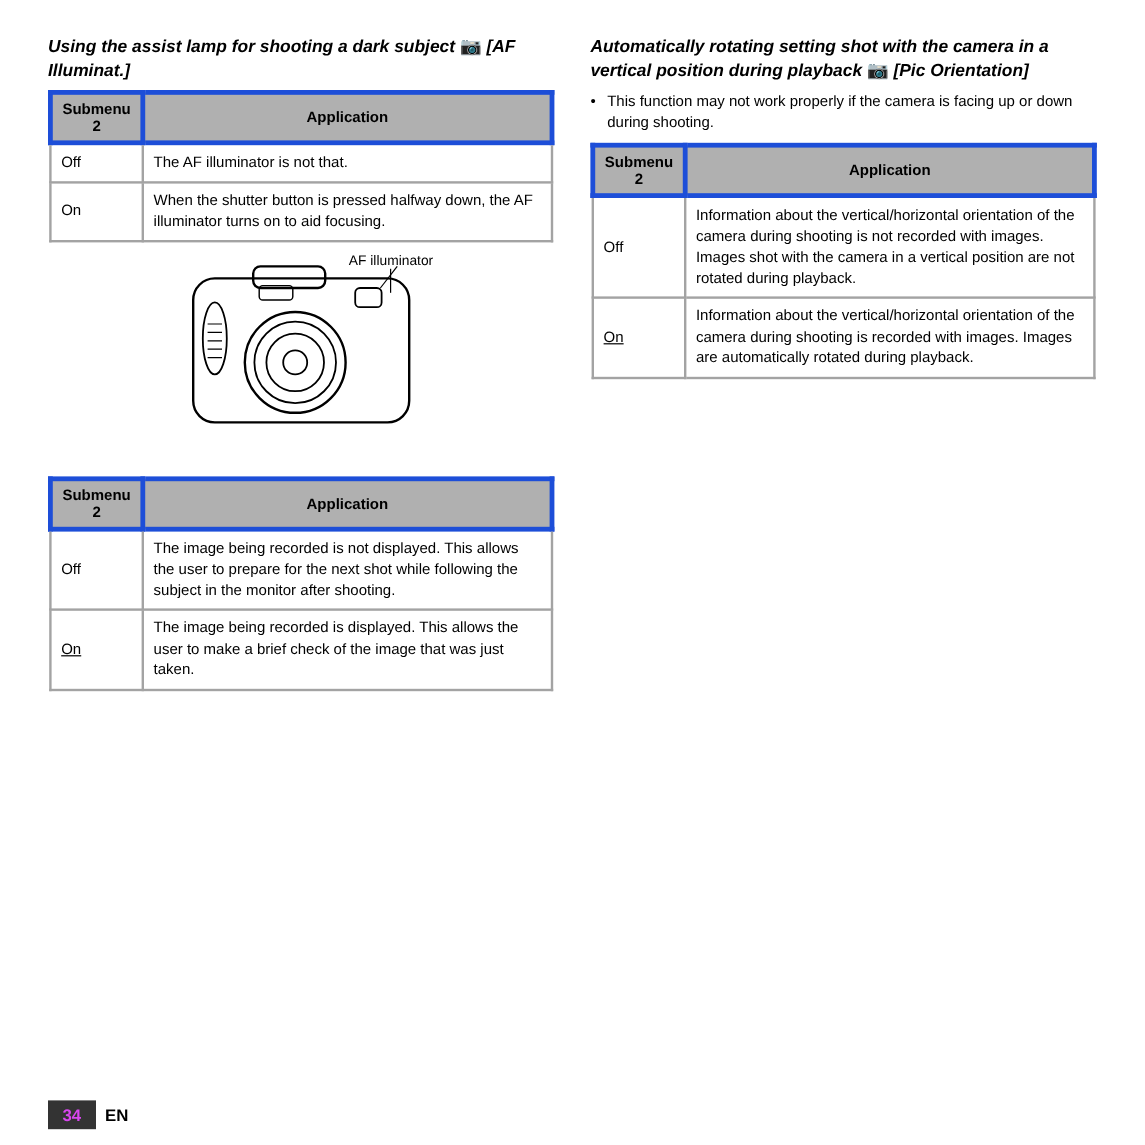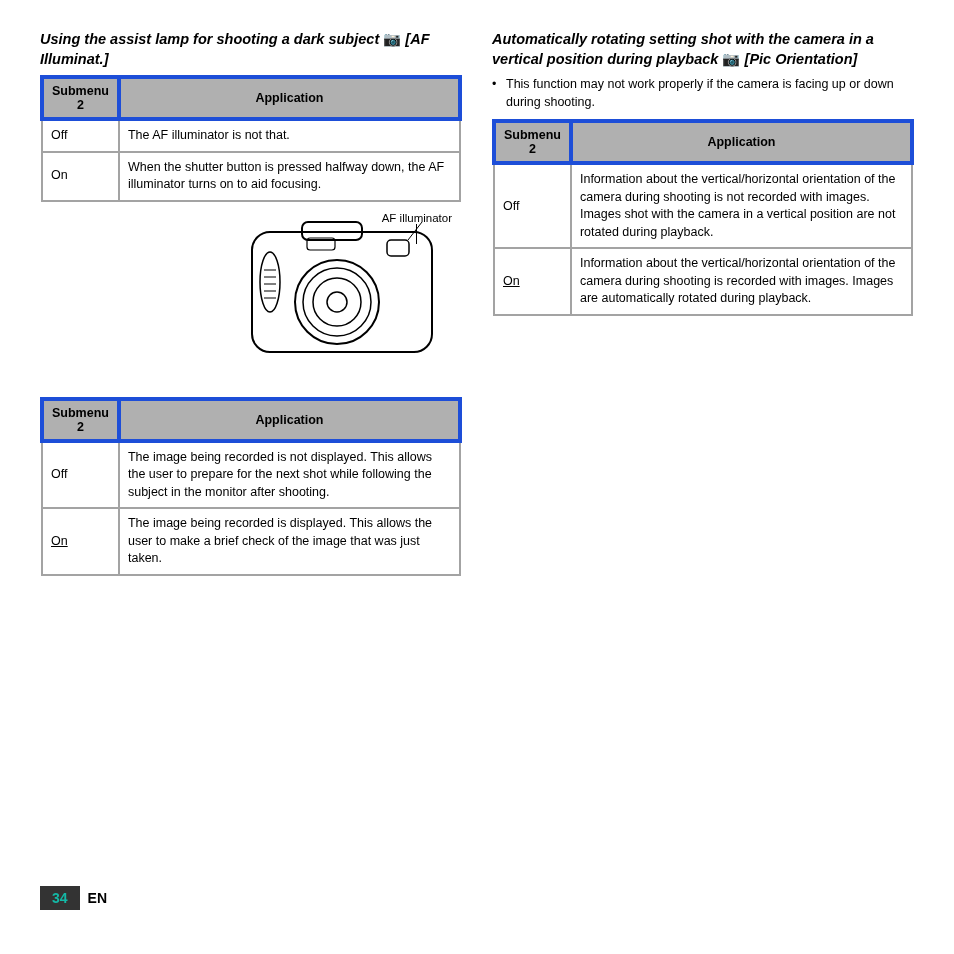--- a/index.html
+++ b/index.html
@@ -8,21 +8,21 @@
       height: 954px;
       background: #fff;
       font-family: Arial, Helvetica, sans-serif;
       font-size: 13px;
       color: #000;
       overflow: hidden;
     }
     .page {
       width: 954px;
       height: 954px;
-      padding: 30px 40px 44px 40px;
+      padding: 30px 40px 13px 40px;
       display: flex;
       flex-direction: column;
       position: relative;
     }
     .content-area {
       display: flex;
       flex-direction: row;
       gap: 30px;
       flex: 1;
     }
@@ -67,21 +67,21 @@
       vertical-align: top;
       line-height: 1.4;
     }
     td.submenu-cell {
       width: 70px;
       vertical-align: middle;
     }
     .diagram-container {
       display: flex;
       flex-direction: column;
-      align-items: flex-end;
+      align-items: center;
       margin: 10px 0 5px 0;
     }
     .camera-diagram {
       width: 240px;
       height: 160px;
     }
     .bullet-list {
       font-size: 12.5px;
       line-height: 1.45;
       margin-bottom: 8px;
@@ -98,21 +98,21 @@
       left: 0;
     }
     .footer {
       display: flex;
       align-items: center;
       margin-top: auto;
       padding-top: 10px;
     }
     .page-number-box {
       background: #333;
-      color: #14b8a6;
+      color: #d946ef;
       padding: 4px 12px;
       font-weight: bold;
       font-size: 14px;
       margin-right: 8px;
     }
     .en-label {
       font-size: 14px;
       font-weight: bold;
     }
     .underline {

